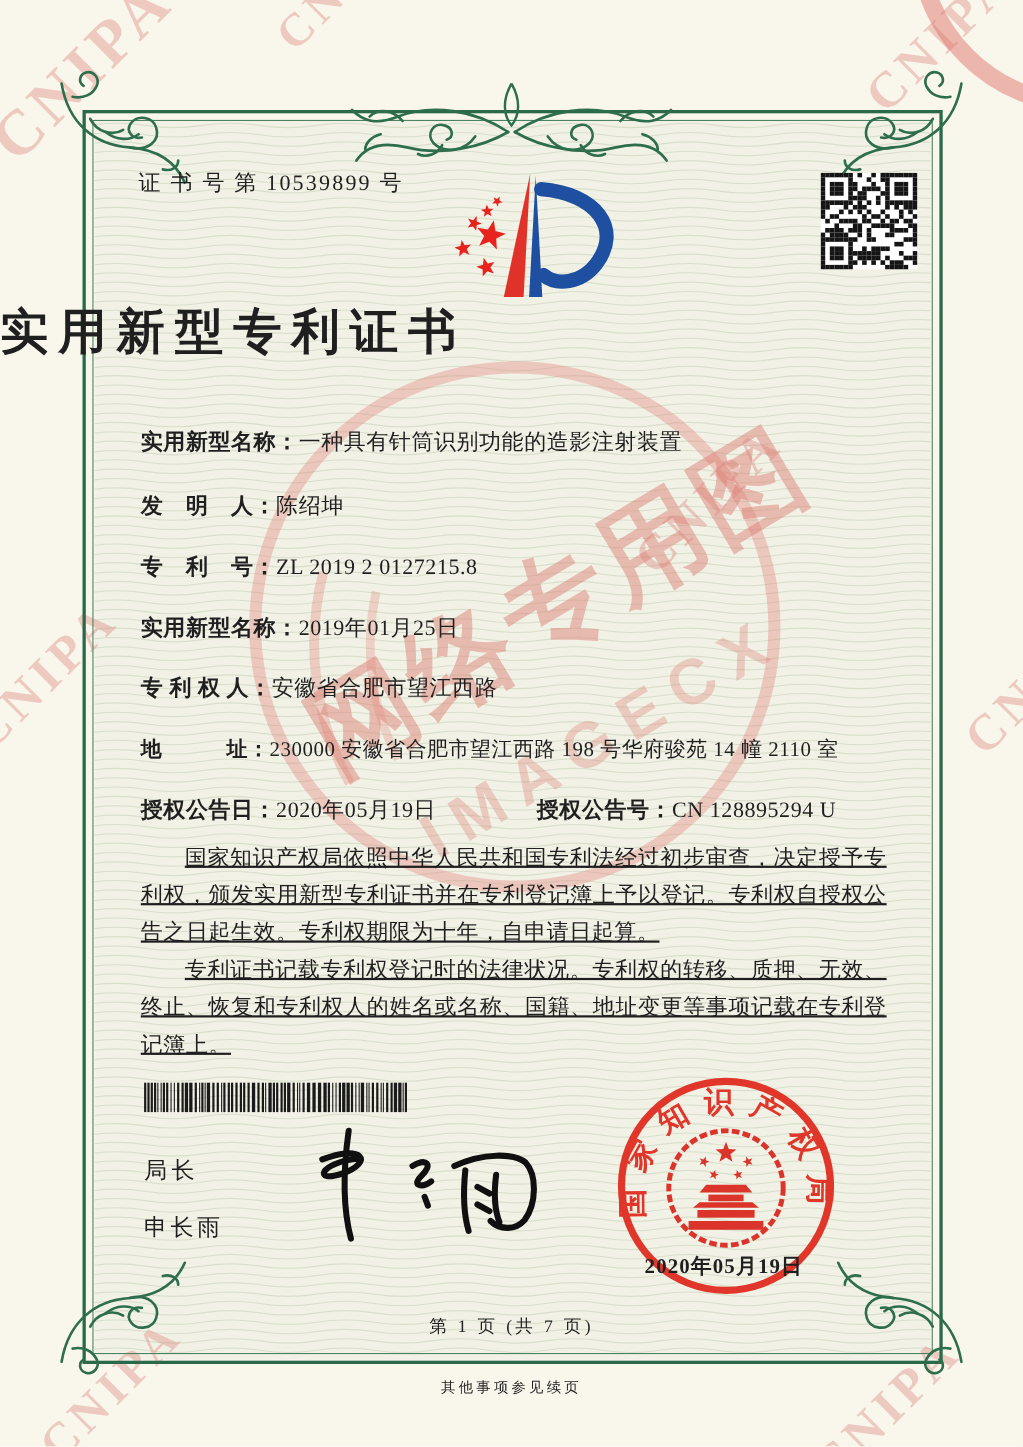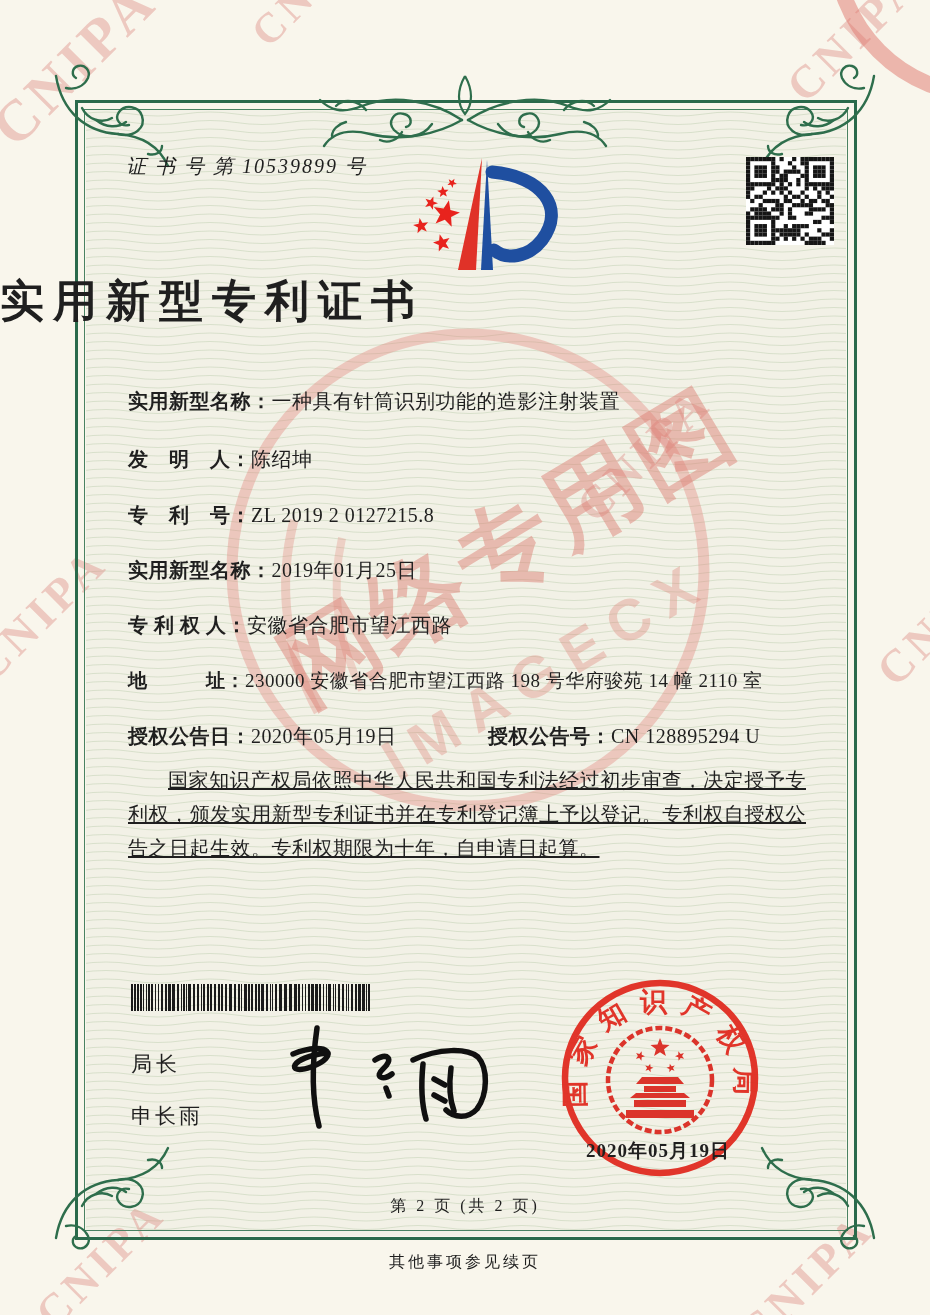--- a/index.html
+++ b/index.html
@@ -9,36 +9,36 @@
   .abs{position:absolute;}
   
   .inner-tint{left:86px;top:110px;width:760px;height:1126px;background:#edeee3;opacity:.6;}
   
   .border-outer{left:75px;top:100px;width:776px;height:1134px;border:3px solid #2a6a4b;}
   .border-inner{left:84px;top:109px;width:762px;height:1120px;border:1px solid #4a8262;}
   
   .wm{position:absolute;font-family:"Liberation Serif",serif;font-weight:bold;color:#dd8d85;
       opacity:.42;letter-spacing:5px;transform:rotate(-45deg);white-space:nowrap;}
   
-  .cert-no{left:126px;top:153px;font-size:20px;letter-spacing:2px;font-style:italic;}
+  .cert-no{left:126px;top:153px;font-size:20px;letter-spacing:2px;}
   .title{left:0;right:0;top:272px;text-align:left;font-size:44px;font-weight:700;letter-spacing:9px;}
   .row{left:128px;width:690px;font-size:20px;letter-spacing:.5px;white-space:nowrap;}
   .row .lbl{display:inline-block;font-weight:bold;}
   .row .col2{position:absolute;left:360px;top:0;white-space:nowrap;}
   .addr{font-size:19px;}
   .bodytxt{left:128px;top:763px;width:678px;font-size:20px;line-height:34px;
            text-align:justify;letter-spacing:.5px;}
   .bodytxt p{margin:0;text-indent:2em;text-decoration:underline;}
   .sans{font-family:Liberation Sans, sans-serif;}
   .director-title{left:131px;top:1050px;font-size:21px;letter-spacing:4px;}
   .director-name{left:131px;top:1090px;font-size:21px;letter-spacing:3px;margin-top:12px;}
   .seal-date{left:558px;top:1138px;width:200px;text-align:center;font-size:19px;
              font-weight:600;letter-spacing:1px;z-index:6;}
   .page-num{left:0;right:0;top:1196px;text-align:center;font-size:16px;letter-spacing:3px;}
-  .cont-note{left:0;right:0;top:1252px;text-align:center;font-size:16px;letter-spacing:3px;}
+  .cont-note{left:0;right:0;top:1252px;text-align:center;font-size:13px;letter-spacing:3px;}
   .z1{z-index:1}.z2{z-index:2}.z3{z-index:3}.z4{z-index:4}.z5{z-index:5}
 </style>
 </head>
 <body>
 
 <div class="page">
 
   <div class="abs inner-tint"></div>
   <svg class="layer" id="waves-svg">
       <clipPath id="wclip">
@@ -377,20 +377,21 @@
   <div class="abs row addr z3" style="top:668px">
     <span class="lbl">地　　　址：</span><span class="val">230000 安徽省合肥市望江西路 198 号华府骏苑 14 幢 2110 室</span>
   </div>
   <div class="abs row z3" style="top:723px">
     <span class="lbl">授权公告日：</span><span class="val">2020年05月19日</span>
     <span class="col2"><span class="lbl">授权公告号：</span><span class="val">CN 128895294 U</span></span>
   </div>
 
   <div class="abs bodytxt z3">
     <p>国家知识产权局依照中华人民共和国专利法经过初步审查，决定授予专利权，颁发实用新型专利证书并在专利登记簿上予以登记。专利权自授权公告之日起生效。专利权期限为十年，自申请日起算。</p>
+    <p>专利证书记载专利权登记时的法律状况。专利权的转移、质押、无效、终止、恢复和专利权人的姓名或名称、国籍、地址变更等事项记载在专利登记簿上。</p>
   </div>
 
   <svg class="abs z3" style="left:130px;top:984px;" width="244" height="28" viewBox="0 0 244 28" id="barcode">
       <rect x="1" y="0" width="2" height="27" fill="#1a1a1a"></rect>
       <rect x="4" y="0" width="2" height="27" fill="#1a1a1a"></rect>
       <rect x="7" y="0" width="2" height="27" fill="#1a1a1a"></rect>
       <rect x="10" y="0" width="2" height="27" fill="#1a1a1a"></rect>
       <rect x="13" y="0" width="1" height="27" fill="#1a1a1a"></rect>
       <rect x="16" y="0" width="1" height="27" fill="#1a1a1a"></rect>
       <rect x="18" y="0" width="2" height="27" fill="#1a1a1a"></rect>
@@ -494,16 +495,16 @@
         <path d="M-24 4 L24 4 L18 -3 L-18 -3 Z"></path>
         <rect x="-16" y="6" width="32" height="6"></rect>
         <path d="M-30 18 L30 18 L24 13 L-24 13 Z"></path>
         <rect x="-26" y="20" width="52" height="7"></rect>
         <rect x="-34" y="30" width="68" height="8"></rect>
       </g>
     </g>
   </svg>
   <div class="abs seal-date">2020年05月19日</div>
 
-  <div class="abs page-num z3">第 2 页 (共 2 页)</div>
+  <div class="abs page-num z3">第 1 页 (共 7 页)</div>
   <div class="abs cont-note z3">其他事项参见续页</div>
 
 </div>
 
 </body></html>

